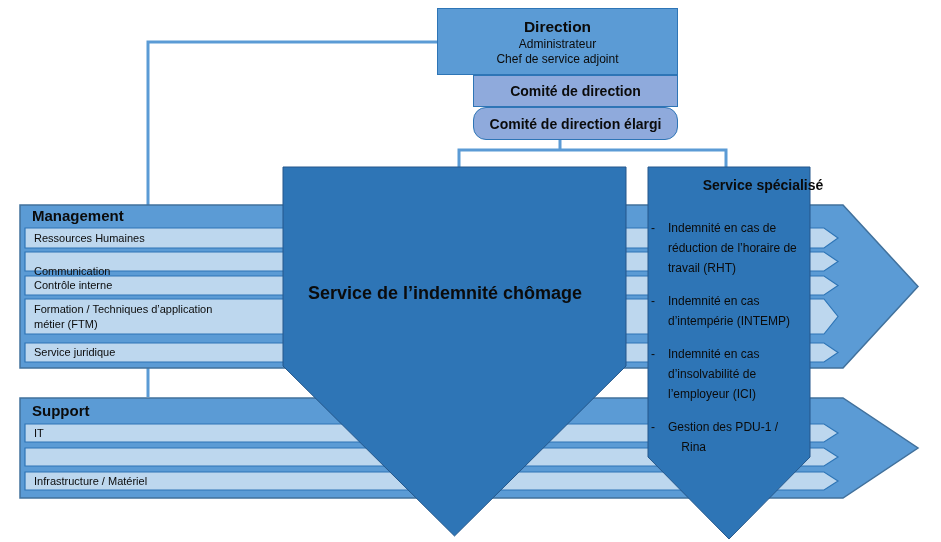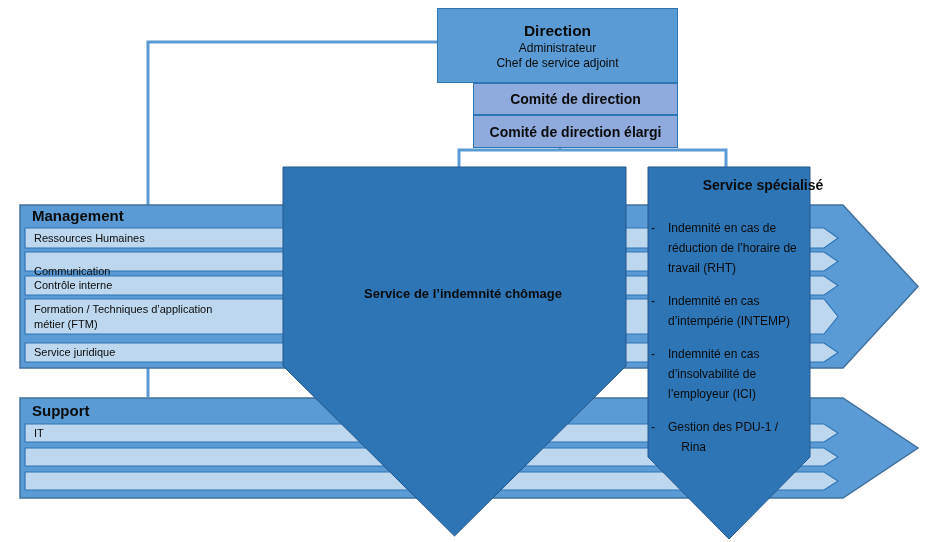--- a/index.html
+++ b/index.html
@@ -10,48 +10,48 @@
   .stage svg{position:absolute;left:0;top:0;}
   .conn{fill:none;stroke:#5B9BD5;stroke-width:3;}
   .band-shape{fill:#5B9BD5;stroke:#41719C;stroke-width:1.5;}
   .bar-shape{fill:#BDD7EE;stroke:#2E75B6;stroke-width:1.2;}
   .darrow{fill:#2E75B6;stroke:#24578B;stroke-width:1;}
 
   .overlay{position:absolute;box-sizing:border-box;}
 
   
   .dbox{left:437px;top:8px;width:241px;}
-  .dbox-top{box-sizing:border-box;height:75px;background:#5B9BD5;border:1px solid #2E75B6;
+  .dbox-top{box-sizing:border-box;height:67px;background:#5B9BD5;border:1px solid #2E75B6;
     display:flex;flex-direction:column;align-items:center;justify-content:center;padding-top:1px;}
   .dbox-title{font-weight:bold;font-size:15.5px;line-height:20px;}
   .dbox-sub{font-size:12px;line-height:15px;}
   .dbox-mid,.dbox-bot{box-sizing:border-box;height:32px;background:#8FAADC;border:1px solid #2E75B6;
     display:flex;align-items:center;justify-content:center;font-weight:bold;font-size:14px;margin-left:36px;}
-  .dbox-bot{height:33px;}
+  .dbox-bot{height:33px;border-radius:13px;}
 
   
   .band-title{font-weight:bold;font-size:15px;line-height:17px;}
   .mgmt-title{left:32px;top:207px;}
   .sup-title{left:32px;top:402px;}
 
   
   .bar-label{left:25px;width:330px;display:flex;align-items:center;padding-left:9px;
     font-size:11px;line-height:15px;white-space:pre-line;}
   .m1{top:228px;height:20px;}
   .m2{top:257px;height:28px;}
   .m3{top:276px;height:19px;}
   .m4{top:299px;height:35px;}
   .m5{top:343px;height:19px;}
   .s1{top:424px;height:18px;}
   .s2{top:448px;height:18px;}
   .s3{top:472px;height:18px;}
 
   
-  .central-label{left:283px;top:271px;width:343px;height:44px;display:flex;align-items:center;
-    justify-content:center;font-weight:bold;font-size:13px;text-align:center;padding-left:17px;}
+  .central-label{left:265px;top:271px;width:343px;height:44px;display:flex;align-items:center;
+    justify-content:center;font-weight:bold;font-size:18px;text-align:center;padding-left:17px;}
 
   
   .spec-title{left:682px;top:177px;width:162px;text-align:center;font-weight:bold;font-size:14px;}
   .spec-bullets{left:651px;top:218px;width:153px;}
   .bullet-item{display:flex;margin-bottom:13px;font-size:12px;line-height:20px;}
   .bullet-dash{flex:0 0 17px;}
   .bullet-text{flex:1;white-space:pre-wrap;}
 </style>
 </head>
 <body>
@@ -93,20 +93,21 @@
   <div class="overlay band-title mgmt-title">Management</div>
   <div class="overlay bar-label m1">Ressources Humaines</div>
   <div class="overlay bar-label m2">Communication</div>
   <div class="overlay bar-label m3">Contrôle interne</div>
   <div class="overlay bar-label m4">Formation / Techniques d’application
 métier (FTM)</div>
   <div class="overlay bar-label m5">Service juridique</div>
 
   <div class="overlay band-title sup-title">Support</div>
   <div class="overlay bar-label s1">IT</div>
+  <div class="overlay bar-label s3">Infrastructure / Matériel</div>
 
   <div class="overlay central-label">Service de l’indemnité chômage</div>
 
   <div class="overlay spec-title">Service spécialisé</div>
   <div class="overlay spec-bullets">
     <div class="bullet-item">
       <span class="bullet-dash">-</span>
       <span class="bullet-text">Indemnité en cas de réduction de l’horaire de travail (RHT)</span>
     </div>
     <div class="bullet-item">

